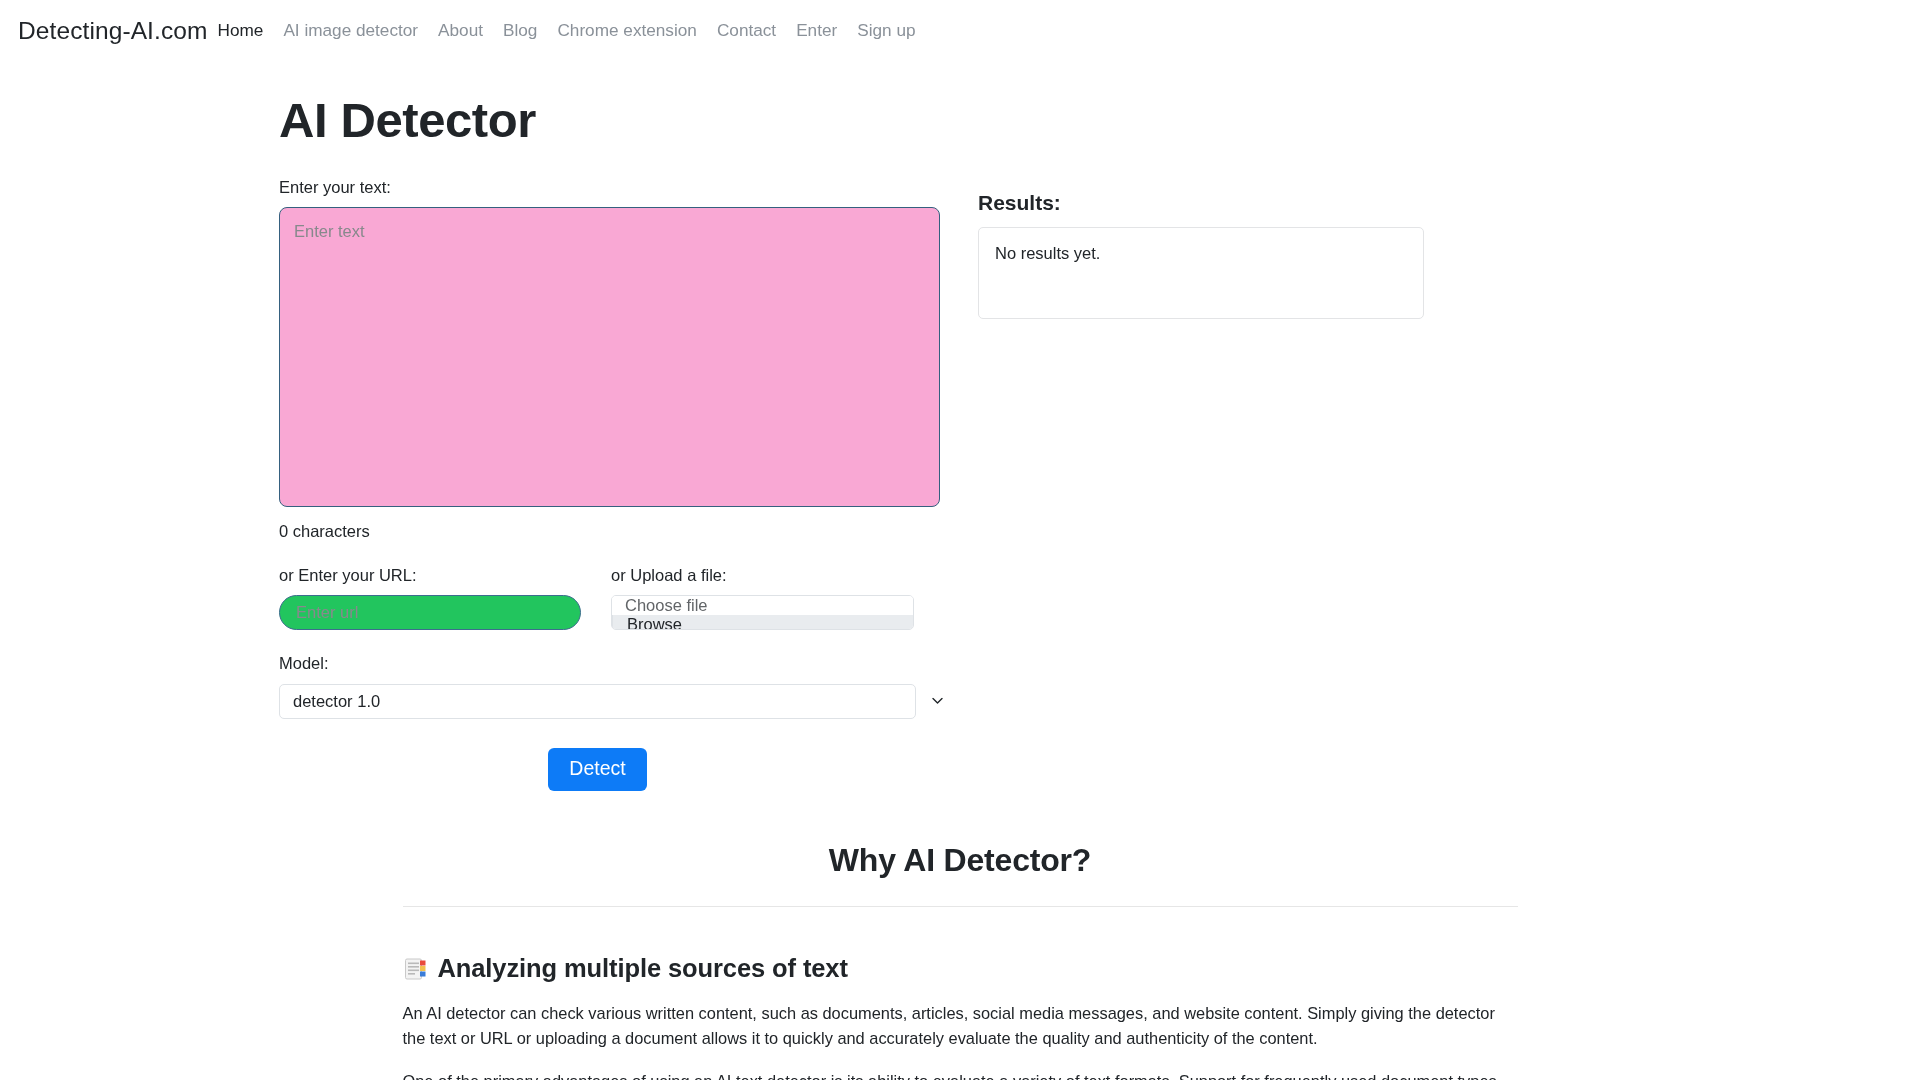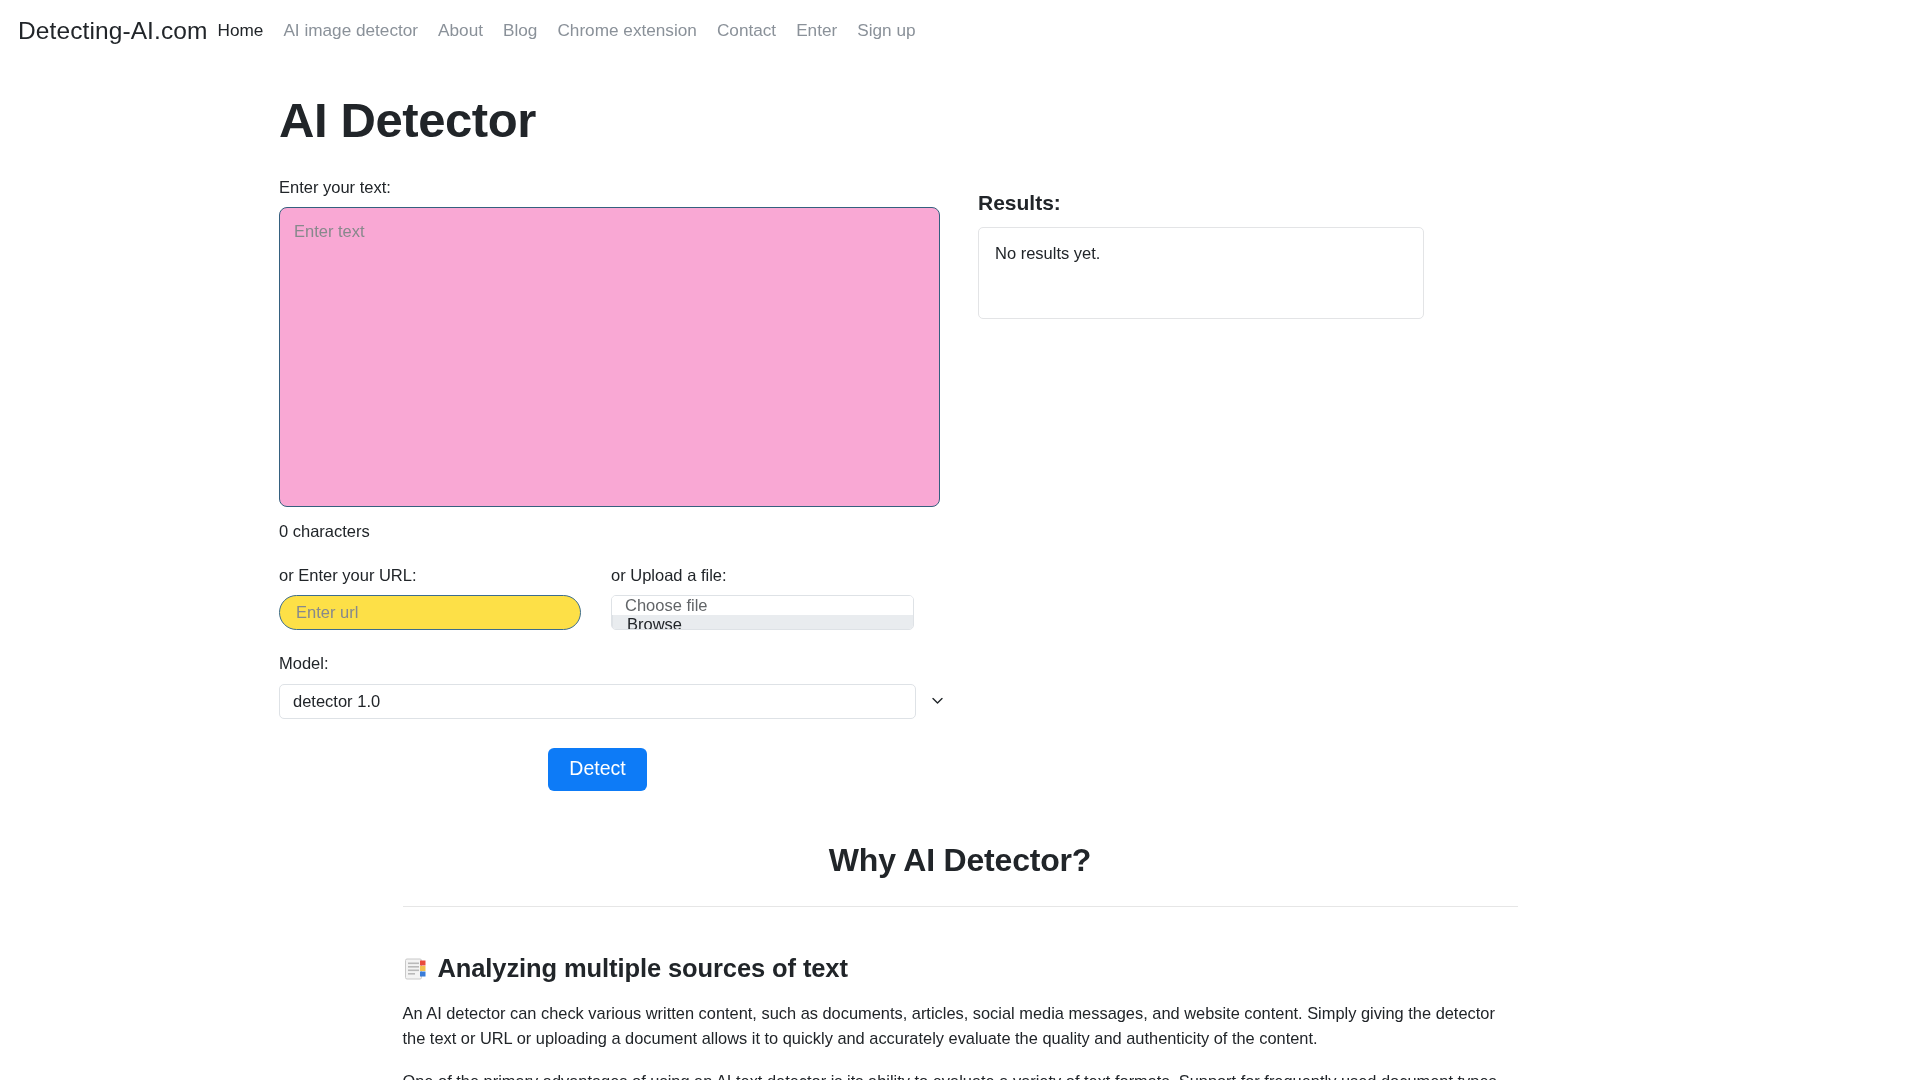--- a/index.html
+++ b/index.html
@@ -122,21 +122,21 @@
   input.url-input {
     display: block;
     width: 302px;
     height: 35px;
     border: 1.4px solid #3d6d8e;
     border-radius: 20px;
     padding: 0 16px;
     font-family: "Liberation Sans", "DejaVu Sans", sans-serif;
     font-size: 16.5px;
     color: #212529;
-    background: #fde047;
+    background: #22c55e;
     outline: none;
   }
   input.url-input::placeholder { color: #87898c; }
 
   .file-input {
     display: flex;
     width: 303px;
     height: 35px;
     border: 1px solid #dee2e6;
     border-radius: 5px;

